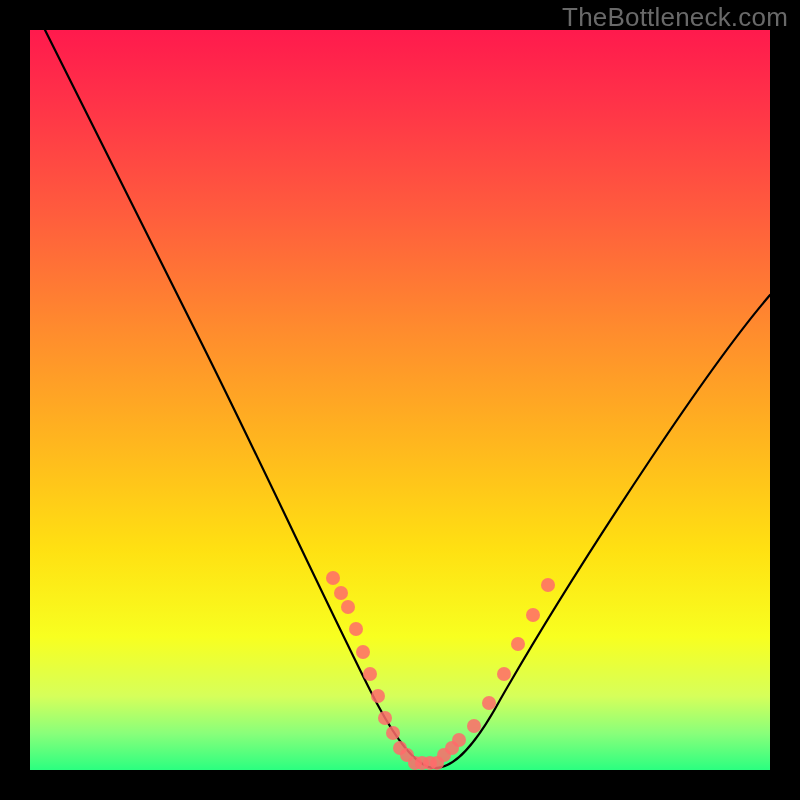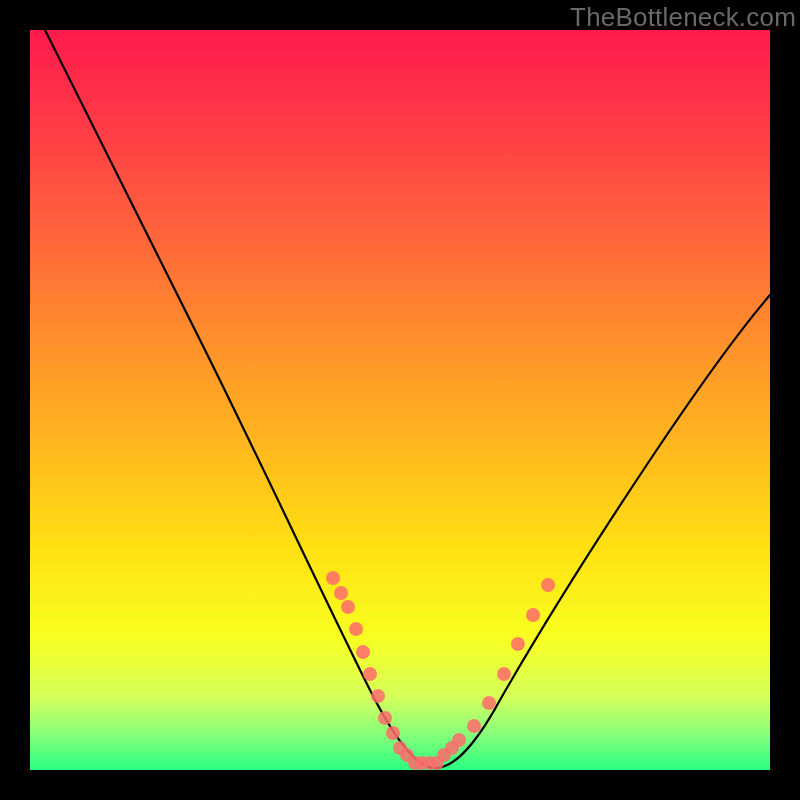--- a/index.html
+++ b/index.html
@@ -32,21 +32,21 @@
       #ffb41f 55%,
       #ffe012 70%,
       #f8ff20 82%,
       #d6ff5a 90%,
       #8aff7a 95%,
       #2bff80 100%
     );
   }
   .watermark {
     position: absolute;
-    right: 4px;
+    right: 12px;
     top: 2px;
     color: #696969;
     font-size: 26px;
     font-weight: 500;
     letter-spacing: 0.2px;
     user-select: none;
   }
   svg.curve {
     position: absolute;
     left: 30px;

